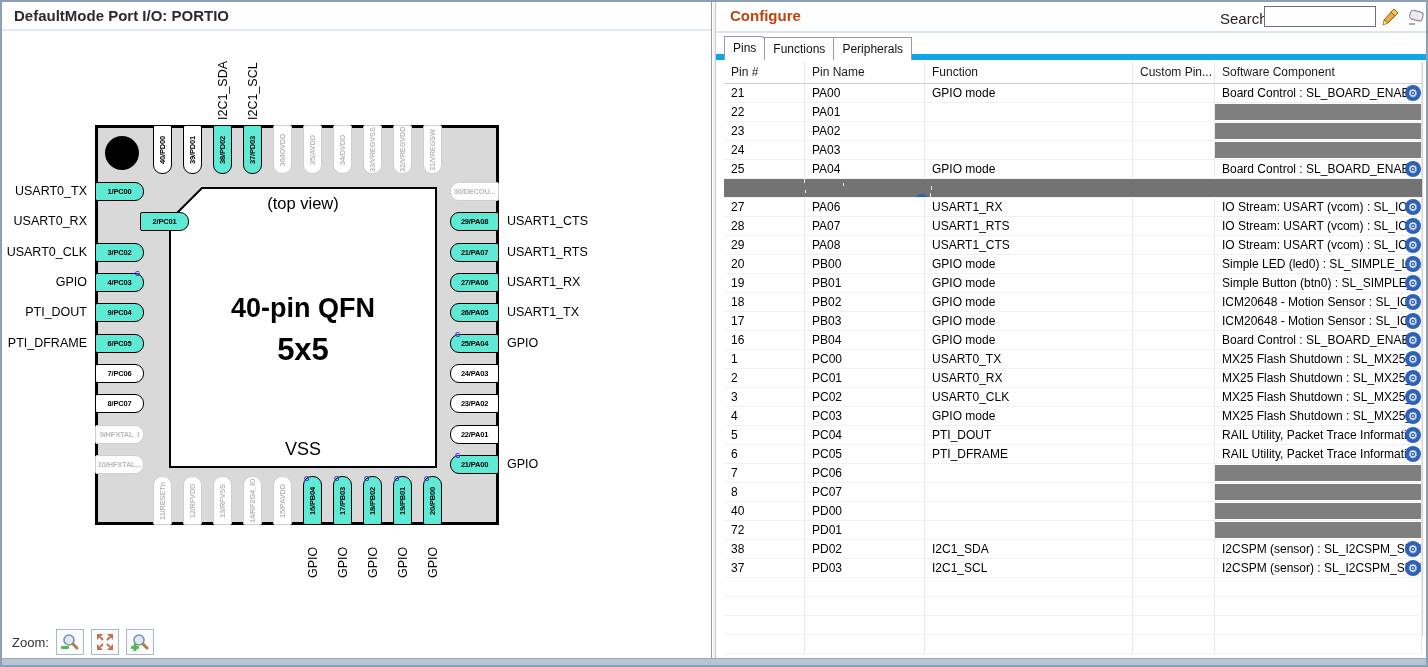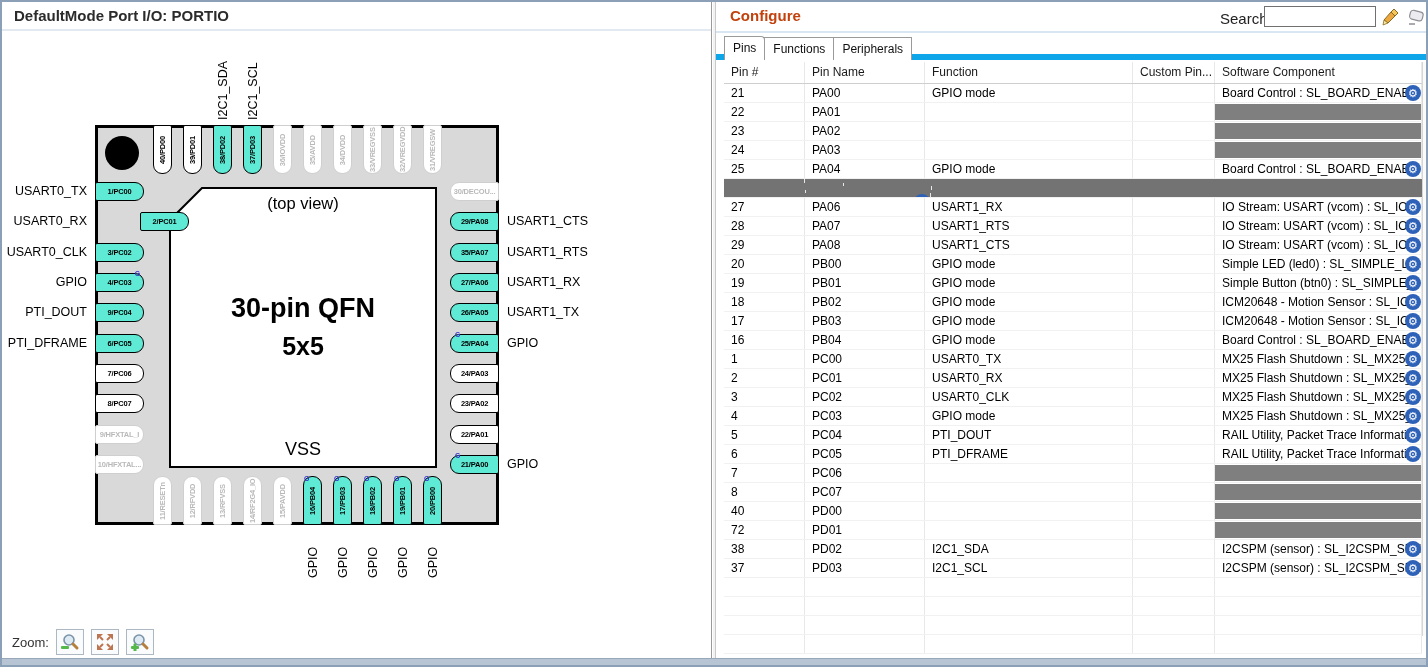--- a/index.html
+++ b/index.html
@@ -18,21 +18,21 @@
 
   .chip-body { position:absolute; left:93px; top:123px; width:404px; height:400px;
                background:#d9d9d9; border:3px solid #000; }
   .pin1-dot { position:absolute; left:103px; top:134px; width:34px; height:34px;
               border-radius:50%; background:#000; }
   .inner-outline { position:absolute; left:93px; top:123px; width:404px; height:400px; }
 
   .c-text { position:absolute; width:266px; left:168px; text-align:center; color:#000; }
   .c-topview { top:192px; font-size:16.5px; }
   .c-pkg { top:291px; font-size:27px; font-weight:bold; }
-  .c-size { top:330px; font-size:25px; font-weight:bold; }
+  .c-size { top:330px; font-size:31px; font-weight:bold; }
   .c-vss { top:437px; font-size:18px; }
 
   .pin { position:absolute; background:#fff; border:1.5px solid #000; color:#000;
          font-size:7.5px; font-weight:bold; letter-spacing:-0.2px; }
   .pin.active { background:#5eead4; }
   .pin.disabled { border-color:#cfcfcf; color:#b9b9b9; }
   .pin.h { display:flex; align-items:center; justify-content:center; }
   .pin.side-left  { border-radius:2px 9px 9px 2px; }
   .pin.side-right { border-radius:9px 2px 2px 9px; }
   .pin.side-top    { border-radius:2px 2px 9px 9px; }
@@ -98,21 +98,21 @@
   <div class="left-panel">
     <div class="lp-title">DefaultMode Port I/O: PORTIO</div>
 
     <div class="chip-body"></div>
     <svg class="inner-outline" viewBox="0 0 404 400">
       <polygon points="107,63 341,63 341,342 75,342 75,95" fill="#ffffff" stroke="#000" stroke-width="2"></polygon>
     </svg>
     <div class="pin1-dot"></div>
 
     <div class="c-text c-topview">(top view)</div>
-    <div class="c-text c-pkg">30-pin QFN</div>
+    <div class="c-text c-pkg">40-pin QFN</div>
     <div class="c-text c-size">5x5</div>
     <div class="c-text c-vss">VSS</div>
 
     <div id="pins-layer">
         <div class="pin h side-left active" style="left: 93px; top: 180px; width: 49px; height: 19px;">
           <span>1/PC00</span>
         </div>
         <div class="ext-label ext-left" style="right: 624px; top: 182px;">USART0_TX</div>
         <div class="pin h side-left active" style="left: 93px; top: 210px; width: 49px; height: 19px; margin-left: 45px;">
           <span>2/PC01</span>
@@ -148,21 +148,21 @@
           <span>10/HFXTAL...</span>
         </div>
         <div class="pin h side-right disabled" style="left: 448px; top: 180px; width: 49px; height: 19px;">
           <span>30/DECOU...</span>
         </div>
         <div class="pin h side-right active" style="left: 448px; top: 210px; width: 49px; height: 19px;">
           <span>29/PA08</span>
         </div>
         <div class="ext-label " style="left: 505px; top: 212px;">USART1_CTS</div>
         <div class="pin h side-right active" style="left: 448px; top: 241px; width: 49px; height: 19px;">
-          <span>35/PA07</span>
+          <span>21/PA07</span>
         </div>
         <div class="ext-label " style="left: 505px; top: 243px;">USART1_RTS</div>
         <div class="pin h side-right active" style="left: 448px; top: 271px; width: 49px; height: 19px;">
           <span>27/PA06</span>
         </div>
         <div class="ext-label " style="left: 505px; top: 273px;">USART1_RX</div>
         <div class="pin h side-right active" style="left: 448px; top: 301px; width: 49px; height: 19px;">
           <span>26/PA05</span>
         </div>
         <div class="ext-label " style="left: 505px; top: 303px;">USART1_TX</div>

